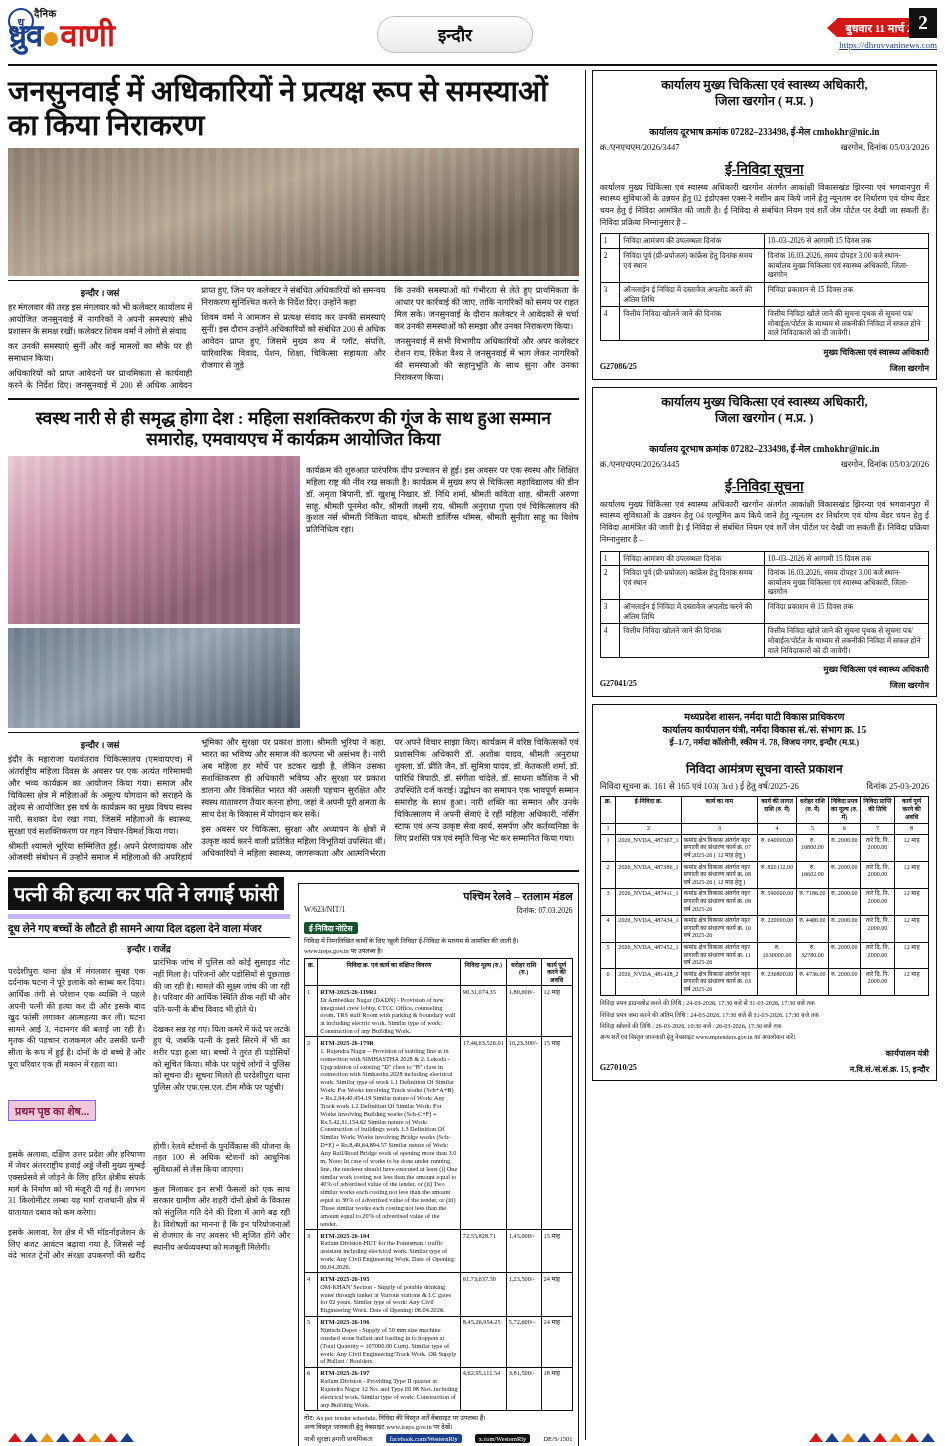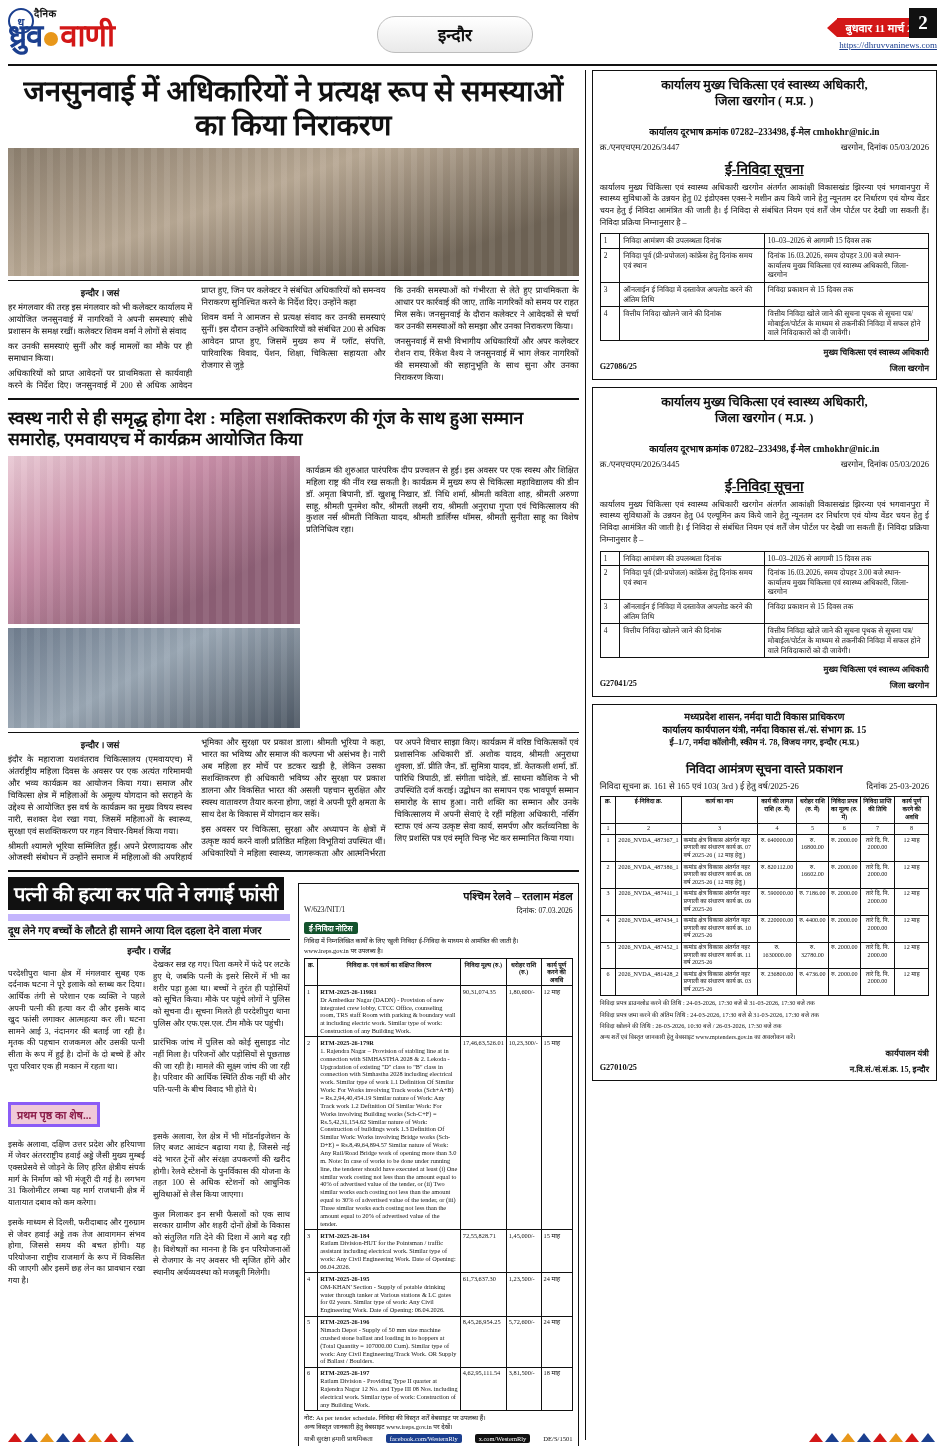--- a/index.html
+++ b/index.html
@@ -22,37 +22,37 @@
   .date-chip{background:#d31717;color:#fff;font-size:11px;font-weight:bold;padding:2px 8px;}
   .site-url{font-size:9px;color:#1b3f8f;margin-top:3px;text-decoration:underline;}
   .pagenum{position:absolute;right:8px;top:8px;background:#111;color:#fff;width:28px;height:30px;display:flex;align-items:center;justify-content:center;font-size:19px;font-weight:bold;}
 
   
   .body-wrap{display:flex;margin-top:4px;height:1370px;}
   .col-left{width:575px;padding-right:6px;border-right:1px solid #111;}
   .col-right{width:348px;padding-left:6px;}
 
   
-  .lead-headline{font-size:29px;line-height:1.18;font-weight:bold;text-align:center;color:#111;margin:4px 0 6px;}
+  .lead-headline{font-size:29px;line-height:1.18;font-weight:bold;color:#111;margin:4px 0 6px;}
   .photo{background:#cfc8bd;width:100%;position:relative;overflow:hidden;}
   .photo.p1{height:128px;background:linear-gradient(160deg,#8c7f6e,#b8a894 40%,#6e6355 80%);}
   .photo.p2{height:168px;background:linear-gradient(150deg,#e9c9d4,#c98fa8 35%,#8d5f75 75%);}
   .photo.p3{height:100px;background:linear-gradient(150deg,#6f7d8e,#9aa7b4 45%,#4e5864);}
 
   .byline{font-size:9px;font-weight:bold;text-align:center;margin:2px 0;}
   .cols3{column-count:3;column-gap:9px;column-rule:0;font-size:8.4px;line-height:1.42;text-align:justify;}
   .cols3 p,.cols4 p{margin:0 0 3px;}
 
-  .sub-headline{font-size:17.5px;font-weight:bold;line-height:1.22;margin:8px 0 6px;text-align:left;}
+  .sub-headline{font-size:17.5px;font-weight:bold;line-height:1.22;margin:8px 0 6px;text-align:center;}
   .rule-thick{border-top:2px solid #111;margin:6px 0 5px;}
   .rule-thin{border-top:1px solid #111;margin:4px 0;}
 
   .hl-black{background:#111;color:#fff;font-size:20px;font-weight:bold;padding:3px 6px;display:inline-block;}
-  .deck{font-size:10.5px;font-weight:bold;border-top:7px solid #c4b5fd;border-bottom:1px solid #111;padding:2px 0;margin:4px 0;}
-  .sec-pink{background:#f0c9d8;border:3px solid #8b5cf6;color:#8c1f4b;font-size:11px;font-weight:bold;padding:2px 6px;display:inline-block;margin:6px 0 4px;}
+  .deck{font-size:10.5px;font-weight:bold;border-top:5px solid #c4b5fd;border-bottom:1px solid #111;padding:2px 0;margin:4px 0;}
+  .sec-pink{background:#f0c9d8;border:1px solid #8b5cf6;color:#8c1f4b;font-size:11px;font-weight:bold;padding:2px 6px;display:inline-block;margin:6px 0 20px;}
 
   
   .notice{border:1px solid #111;padding:6px 7px;margin-bottom:7px;}
   .n-title{text-align:center;font-size:12.5px;font-weight:bold;line-height:1.3;}
   .n-sub{text-align:center;font-size:9.3px;font-weight:bold;margin-top:15px;}
   .n-row{display:flex;justify-content:space-between;font-size:8.6px;margin-top:3px;}
   .n-head{text-align:center;font-size:14px;font-weight:bold;margin:6px 0 4px;text-decoration:underline;}
   .n-para{font-size:8.1px;line-height:1.45;text-align:justify;}
   table.ntab{width:100%;border-collapse:collapse;margin-top:5px;font-size:7.4px;}
   table.ntab td{border:1px solid #111;padding:2px 3px;vertical-align:top;line-height:1.3;}
@@ -161,28 +161,27 @@
 
       <div class="rule-thick"></div>
 
       <div style="display:flex;gap:8px;">
         <div style="width:282px;">
           <div class="hl-black">पत्नी की हत्या कर पति ने लगाई फांसी</div>
           <div class="deck">दूध लेने गए बच्चों के लौटते ही सामने आया दिल दहला देने वाला मंजर</div>
           <div class="byline">इन्दौर । राजेंद्र</div>
           <div style="column-count:2;column-gap:8px;font-size:8.2px;line-height:1.42;text-align:justify;">
             <p>परदेशीपुरा थाना क्षेत्र में मंगलवार सुबह एक दर्दनाक घटना ने पूरे इलाके को स्तब्ध कर दिया। आर्थिक तंगी से परेशान एक व्यक्ति ने पहले अपनी पत्नी की हत्या कर दी और इसके बाद खुद फांसी लगाकर आत्महत्या कर ली। घटना सामने आई 3, नंदानगर की बताई जा रही है। मृतक की पहचान राजकमल और उसकी पत्नी सीता के रूप में हुई है। दोनों के दो बच्चे हैं और पूरा परिवार एक ही मकान में रहता था।</p>
+            <p>प्रारंभिक जांच में पुलिस को कोई सुसाइड नोट नहीं मिला है। परिजनों और पड़ोसियों से पूछताछ की जा रही है। मामले की सूक्ष्म जांच की जा रही है। परिवार की आर्थिक स्थिति ठीक नहीं थी और पति-पत्नी के बीच विवाद भी होते थे।</p>
             <p>देखकर सन्न रह गए। पिता कमरे में फंदे पर लटके हुए थे, जबकि पत्नी के इसरे सिरमें में भी का शरीर पड़ा हुआ था। बच्चों ने तुरंत ही पड़ोसियों को सूचित किया। मौके पर पहुंचे लोगों ने पुलिस को सूचना दी। सूचना मिलते ही परदेशीपुरा थाना पुलिस और एफ.एस.एल. टीम मौके पर पहुंची।</p>
-            <p>प्रारंभिक जांच में पुलिस को कोई सुसाइड नोट नहीं मिला है। परिजनों और पड़ोसियों से पूछताछ की जा रही है। मामले की सूक्ष्म जांच की जा रही है। परिवार की आर्थिक स्थिति ठीक नहीं थी और पति-पत्नी के बीच विवाद भी होते थे।</p>
           </div>
 
           <div class="sec-pink">प्रथम पृष्ठ का शेष...</div>
           <div style="column-count:2;column-gap:8px;font-size:8.2px;line-height:1.42;text-align:justify;">
             <p>इसके अलावा, दक्षिण उत्तर प्रदेश और हरियाणा में जेवर अंतरराष्ट्रीय हवाई अड्डे जैसी मुख्य मुम्बई एक्सप्रेसवे से जोड़ने के लिए हरित क्षेत्रीय संपर्क मार्ग के निर्माण को भी मंजूरी दी गई है। लगभग 31 किलोमीटर लम्बा यह मार्ग राजधानी क्षेत्र में यातायात दबाव को कम करेगा।</p>
-            <p>इसके माध्यम से दिल्ली, फरीदाबाद और गुरुग्राम से जेवर हवाई अड्डे तक तेज आवागमन संभव होगा, जिससे समय की बचत होगी। यह परियोजना राष्ट्रीय राजमार्ग के रूप में विकसित की जाएगी और इसमें छह लेन का प्रावधान रखा गया है।</p>
             <p>इसके अलावा, रेल क्षेत्र में भी मॉडर्नाइजेशन के लिए बजट आवंटन बढ़ाया गया है, जिससे नई वंदे भारत ट्रेनों और संरक्षा उपकरणों की खरीद होगी। रेलवे स्टेशनों के पुनर्विकास की योजना के तहत 100 से अधिक स्टेशनों को आधुनिक सुविधाओं से लैस किया जाएगा।</p>
             <p>कुल मिलाकर इन सभी फैसलों को एक साथ सरकार ग्रामीण और शहरी दोनों क्षेत्रों के विकास को संतुलित गति देने की दिशा में आगे बढ़ रही है। विशेषज्ञों का मानना है कि इन परियोजनाओं से रोजगार के नए अवसर भी सृजित होंगे और स्थानीय अर्थव्यवस्था को मजबूती मिलेगी।</p>
           </div>
         </div>
 
         <div style="flex:1;">
           <div class="ad-box">
             <div class="ad-head">
               <div class="ad-title">पश्चिम रेलवे – रतलाम मंडल</div>
             </div>

